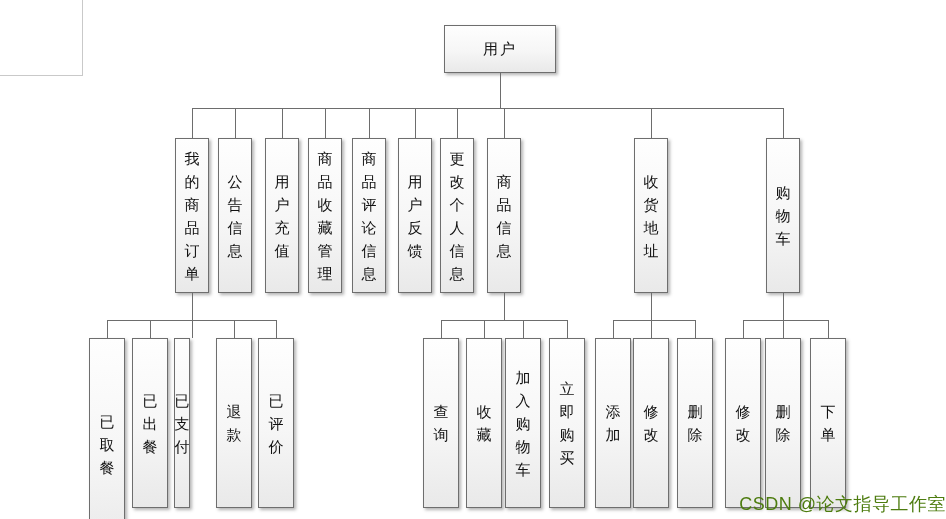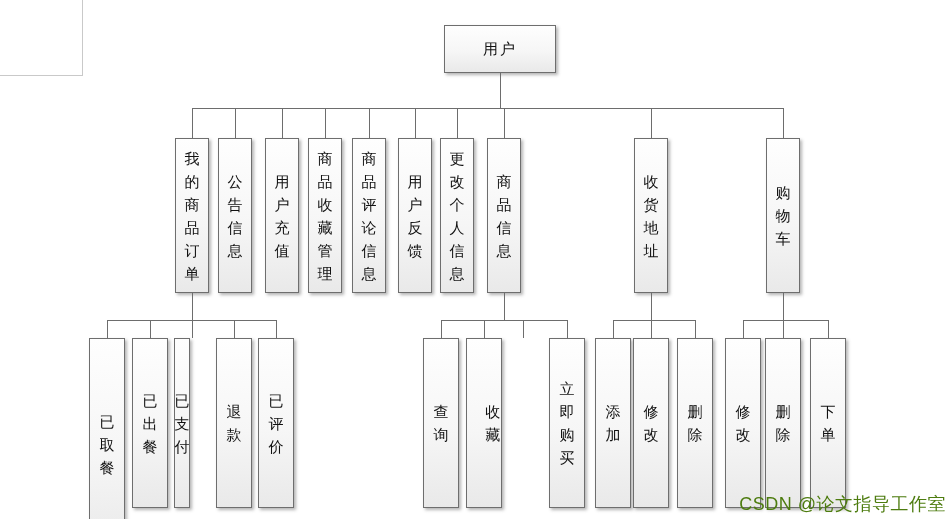--- a/index.html
+++ b/index.html
@@ -106,22 +106,25 @@
   <div class="node" style="left:216px;top:338px;width:36px;height:170px;">
     <span class="vtext">退款</span>
   </div>
   <div class="node" style="left:258px;top:338px;width:36px;height:170px;">
     <span class="vtext">已评价</span>
   </div>
 
   <div class="node" style="left:423px;top:338px;width:36px;height:170px;">
     <span class="vtext">查询</span>
   </div>
-  <div class="node" style="left:466px;top:338px;width:36px;height:170px;justify-content:flex-end;">
+  <div class="node" style="left:466px;top:338px;width:36px;height:170px;">
     <span class="vtext">收藏</span>
+  </div>
+  <div class="node" style="left:505px;top:338px;width:36px;height:170px;">
+    <span class="vtext">加入购物车</span>
   </div>
   <div class="node" style="left:549px;top:338px;width:36px;height:170px;">
     <span class="vtext">立即购买</span>
   </div>
 
   <div class="node" style="left:595px;top:338px;width:36px;height:170px;">
     <span class="vtext">添加</span>
   </div>
   <div class="node" style="left:633px;top:338px;width:36px;height:170px;">
     <span class="vtext">修改</span>

